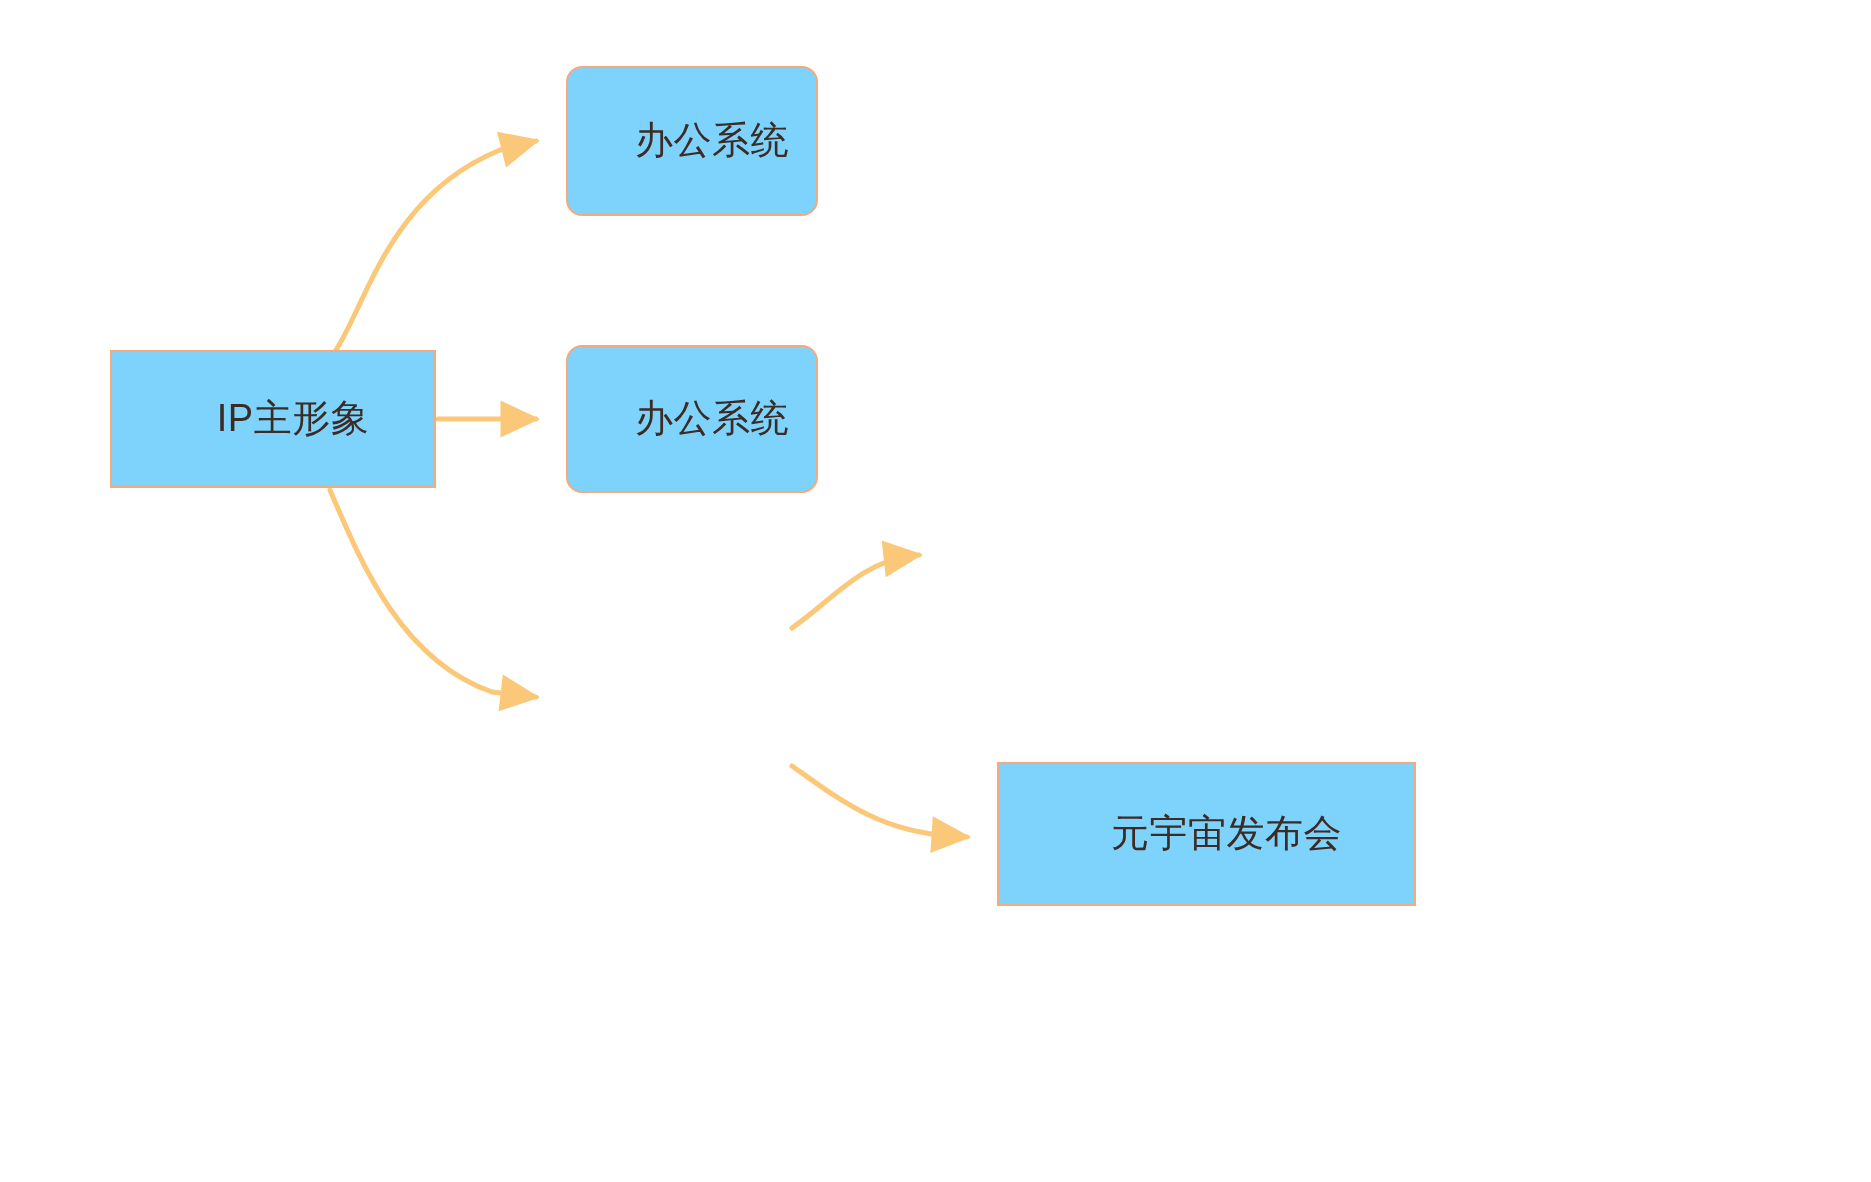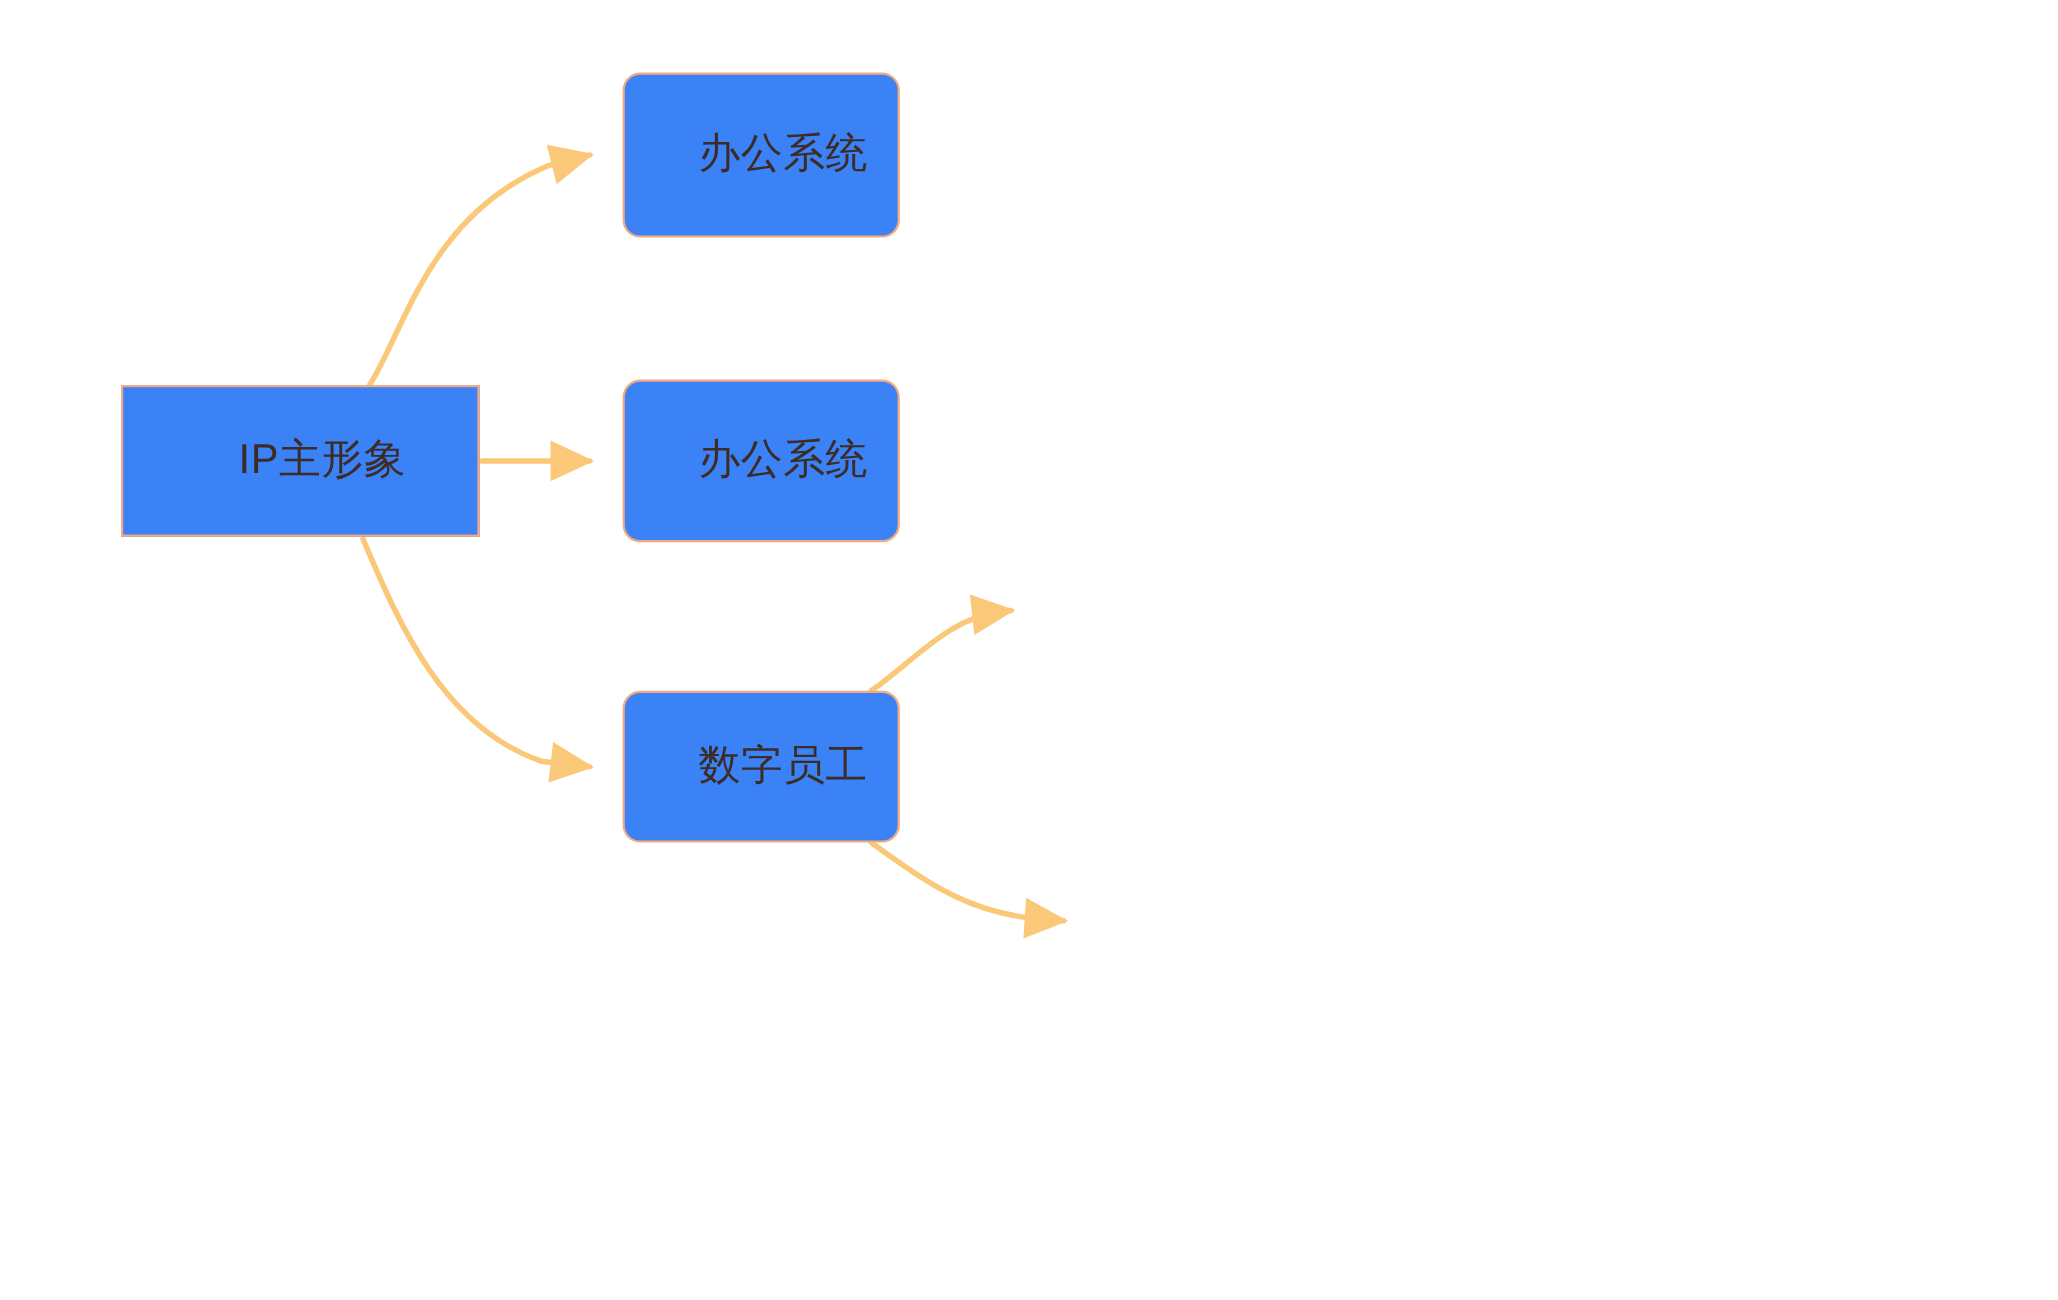--- a/index.html
+++ b/index.html
@@ -25,21 +25,21 @@
     width: 1871px;
     height: 1182px;
     pointer-events: none;
   }
   .node {
     position: absolute;
     box-sizing: border-box;
     display: flex;
     align-items: center;
     justify-content: center;
-    background: #3b82f6;
+    background: #7dd3fc;
     border: 2px solid #f5a97e;
     color: #3d2b26;
     font-size: 38px;
     line-height: 1.2;
     letter-spacing: 0.5px;
     white-space: nowrap;
     text-align: center;
     padding-left: 40px;
   }
   .node.rounded {
@@ -81,19 +81,19 @@
   </div>
 
   <div class="node rounded" style="left:566px; top:66px; width:252px; height:150px;">
     <span class="node-label">办公系统</span>
   </div>
 
   <div class="node rounded" style="left:566px; top:345px; width:252px; height:148px;">
     <span class="node-label">办公系统</span>
   </div>
 
-  <div class="node rounded" style="left:566px; top:628px; width:252px; height:138px;">
-    <span class="node-label">数字员工</span>
-  </div>
 
 
+  <div class="node sharp" style="left:997px; top:762px; width:419px; height:144px;">
+    <span class="node-label">元宇宙发布会</span>
+  </div>
 
 </div>
 
 </body></html>

